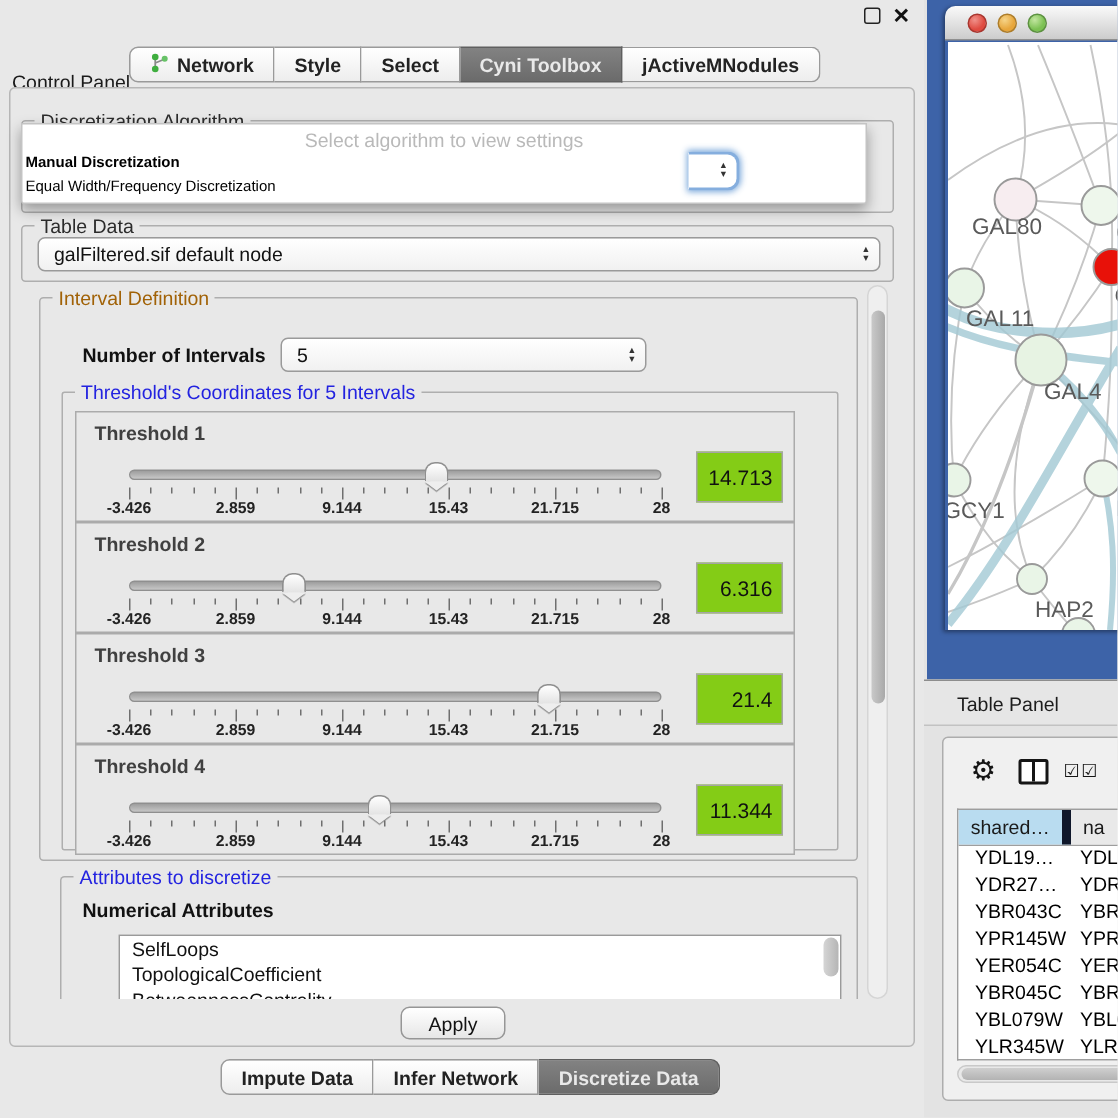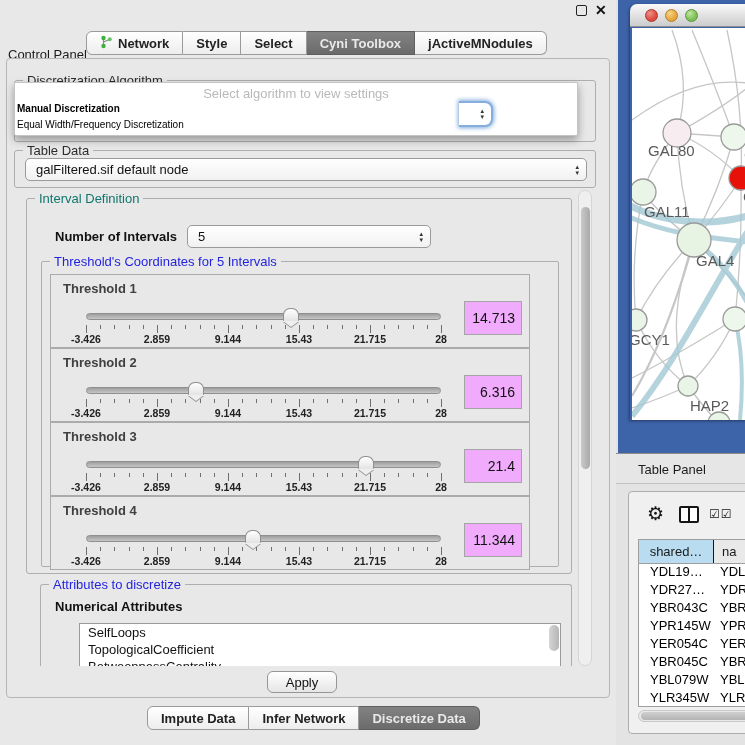--- a/index.html
+++ b/index.html
@@ -22,21 +22,21 @@
   .tab:first-child { border-left:1px solid #9a9a9a; border-radius:6px 0 0 6px; }
   .tab:last-child { border-radius:0 6px 6px 0; }
   .tab.selected { background:linear-gradient(#828282,#6b6b6b); color:#e9e9e9; border-color:#5f5f5f; }
 
   .content-frame { position:absolute; left:6px; top:58px; width:604px; height:640px;
                    border:1px solid #b6b6b6; border-radius:4px; background:#e8e8e8; }
 
   .grp { position:absolute; border:1px solid #aeaeae; border-radius:3px; }
   .grp > .legend { position:absolute; top:-8px; left:8px; background:#e8e8e8; padding:0 4px; font-size:13px; white-space:nowrap; }
   .legend.black { color:#2c2c2c; }
-  .legend.green { color:#0f766e; }
+  .legend.green { color:#a16207; }
   .legend.blue  { color:#2323e0; }
 
   .combo { position:absolute; background:linear-gradient(#ffffff,#f1f1f1); border:1px solid #9a9a9a; border-radius:5px;
            font-size:13px; color:#111; display:flex; align-items:center; padding-left:10px; }
   .stepper { position:absolute; right:7px; top:50%; transform:translateY(-50%); display:flex; flex-direction:column; line-height:6px;
              font-size:7px; color:#333; }
 
   
   .popup { position:absolute; left:14px; top:82px; width:564px; height:54px; background:#ffffff; border:1px solid #c4c4c4;
            border-radius:0 0 2px 2px; box-shadow:0 4px 9px rgba(0,0,0,0.35); z-index:20; }
@@ -58,21 +58,21 @@
   .track { position:absolute; left:35px; top:38px; width:355px; height:7px; border-radius:4px;
            background:linear-gradient(#9e9e9e,#c6c6c6); border:1px solid #8f8f8f; }
   .thumbp { position:absolute; top:-6px; width:16px; height:13px; margin-left:-8px;
             background:linear-gradient(#ffffff,#e3e3e3); border:1px solid #8f8f8f; border-bottom:none; border-radius:7px 7px 1px 1px; }
   .thumbp::after { content:""; position:absolute; left:-1px; top:12px; border-left:8px solid transparent; border-right:8px solid transparent;
                    border-top:6px solid #eee; filter:drop-shadow(0 1px 0 #8f8f8f); }
   .ticks { position:absolute; left:35px; top:50px; width:355px; height:8px; }
   .tick { position:absolute; top:0; width:1px; background:#6f6f6f; }
   .ticklabels { position:absolute; left:35px; top:58px; width:355px; height:12px; }
   .ticklabel { position:absolute; transform:translateX(-50%); font-size:10.5px; font-weight:bold; color:#222; white-space:nowrap; }
-  .valbox { position:absolute; left:413px; top:26px; width:58px; height:34px; background:#f0abfc; border:1px solid #a5a5a5;
+  .valbox { position:absolute; left:413px; top:26px; width:58px; height:34px; background:#84cc16; border:1px solid #a5a5a5;
             font-size:14px; color:#111; display:flex; align-items:center; justify-content:flex-end; padding-right:6px; }
 
   .attr-list { position:absolute; left:38px; top:38px; width:482px; height:52px; background:#fff; border:1px solid #9a9a9a; overflow:hidden; }
   .attr-item { font-size:13px; color:#111; padding:1px 0 1px 8px; }
   .attr-scroll { position:absolute; right:1px; top:1px; width:10px; height:26px; background:linear-gradient(90deg,#d5d5d5,#b5b5b5); border-radius:5px; }
 
   .apply-btn { position:absolute; left:267px; top:671px; width:70px; height:22px; border:1px solid #969696; border-radius:6px;
                background:linear-gradient(#ffffff,#e6e6e6); font-size:13px; color:#111; display:flex; align-items:center; justify-content:center; }
 
   
@@ -93,21 +93,21 @@
   .tp-title { position:absolute; left:22px; top:8px; font-size:13px; color:#1c1c1c; }
   .tp-area { position:absolute; left:0; top:485px; width:129px; height:260px; background:#e3e3e3; }
   .tp-inner { position:absolute; left:12px; top:6px; width:130px; height:243px; background:#f0f0f0;
               border:1px solid #adadad; border-radius:4px; }
   .gear { position:absolute; left:18px; top:10px; font-size:19px; color:#151515; }
   .colicon { position:absolute; left:50px; top:14px; width:20px; height:17px; border:2px solid #151515; border-radius:2px; background:#fff; }
   .colicon::after { content:""; position:absolute; left:7px; top:0; width:2px; height:13px; background:#151515; }
   .checks { position:absolute; left:80px; top:15px; font-size:12px; letter-spacing:1px; color:#151515; }
   .ttable { position:absolute; left:9px; top:47px; width:121px; height:168px; background:#fff; border:1px solid #9e9e9e; border-right:none; overflow:hidden; }
   .thead { display:flex; height:24px; border-bottom:1px solid #9e9e9e; font-size:13px; color:#1a1a1a; }
-  .th { display:flex; align-items:center; border-right:1px solid #0f172a; background:#e9e9e9; }
+  .th { display:flex; align-items:center; border-right:6px solid #0f172a; background:#e9e9e9; }
   .th.c1 { width:75px; justify-content:center; }
   .th.c2 { flex:1; padding-left:8px; }
   .th.sel { background:#b9dcf0; }
   .trow { display:flex; height:18px; font-size:13px; color:#000; background:#fff; }
   .td1 { width:75px; padding-left:11px; overflow:hidden; white-space:nowrap; }
   .td2 { flex:1; padding-left:6px; overflow:hidden; white-space:nowrap; }
   .hscroll { position:absolute; left:9px; top:218px; width:121px; height:12px; background:#e9e9e9; border:1px solid #c9c9c9; border-radius:6px; }
   .hscroll .thumb { position:absolute; left:2px; top:1px; width:112px; height:8px; border-radius:4px; background:linear-gradient(#cfcfcf,#b3b3b3); }
 
   svg text { font-family:"Liberation Sans", sans-serif; }

